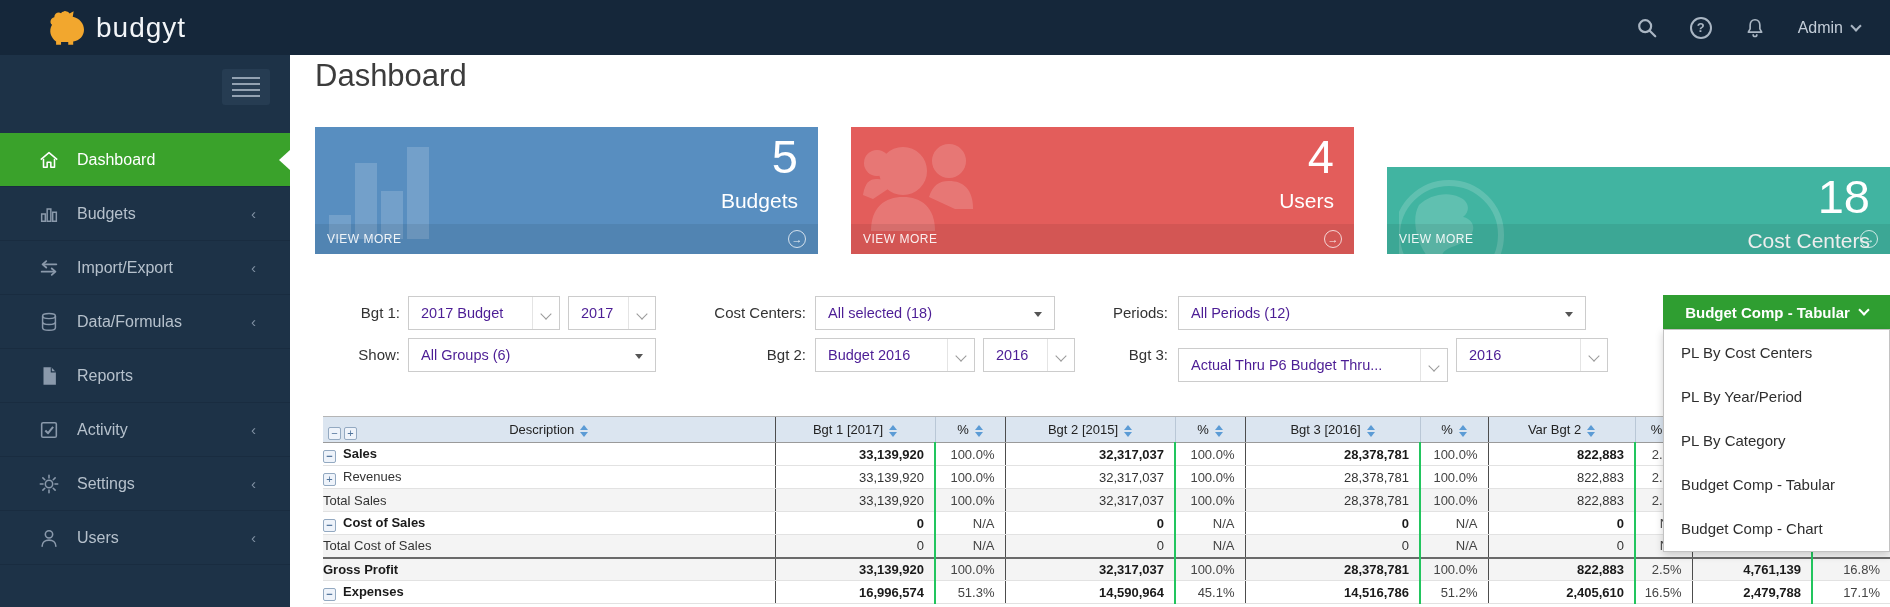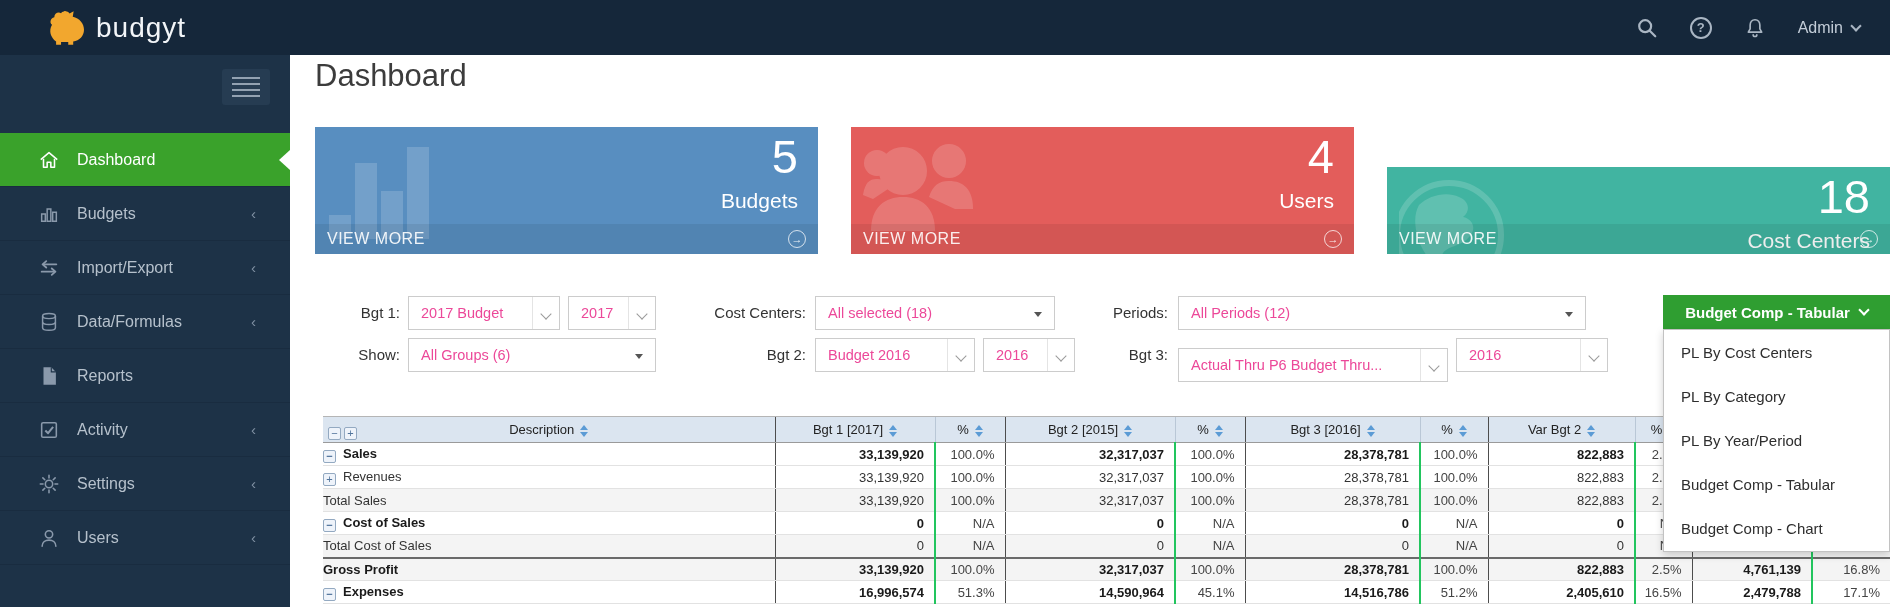--- a/index.html
+++ b/index.html
@@ -31,26 +31,26 @@
   
   .page-title { position:absolute; left:315px; top:58px; font-size:31px; font-weight:300; color:#3c3c3c; z-index:5; }
 
   
   .cards { position:absolute; left:315px; top:127px; width:1575px; height:127px; display:grid; grid-template-columns:1fr 1fr 1fr; grid-gap:33px; z-index:5; }
   .card { position:relative; color:#fff; overflow:hidden; cursor:pointer; }
   .card .big-num { position:absolute; right:20px; top:2px; font-size:47px; font-weight:300; }
   .card .card-label { position:absolute; right:20px; top:62px; font-size:21px; font-weight:300; }
   .card .watermark { position:absolute; left:12px; top:8px; opacity:0.16; }
   .card .view-bar { position:absolute; left:0; right:0; bottom:0; height:30px; background:rgba(0,0,0,0.07); display:flex; align-items:center; }
-  .card .view-more { margin-left:12px; font-size:16px; letter-spacing:0.5px; color:rgba(255,255,255,0.9); }
+  .card .view-more { margin-left:12px; font-size:12px; letter-spacing:0.5px; color:rgba(255,255,255,0.9); }
   .card .go { margin-left:auto; margin-right:12px; width:18px; height:18px; border:1px solid rgba(255,255,255,0.75); border-radius:50%; display:flex; align-items:center; justify-content:center; font-size:11px; color:rgba(255,255,255,0.9); }
 
   
   .flabel { position:absolute; height:34px; line-height:34px; font-size:15px; color:#333; text-align:right; z-index:5; }
-  .fsel { position:absolute; height:34px; background:#fff; border:1px solid #ccc; font-size:14.5px; color:#ec4899; line-height:32px; padding-left:12px; white-space:nowrap; overflow:hidden; cursor:pointer; z-index:5; }
+  .fsel { position:absolute; height:34px; background:#fff; border:1px solid #ccc; font-size:14.5px; color:#4c1d95; line-height:32px; padding-left:12px; white-space:nowrap; overflow:hidden; cursor:pointer; z-index:5; }
   .fsel .chev-native { position:absolute; right:0; top:0; bottom:0; width:27px; border-left:1px solid #e4e4e4; }
   .fsel .chev-native::after { content:""; position:absolute; left:9px; top:13px; width:7px; height:7px; border-right:1.5px solid #9a9a9a; border-bottom:1.5px solid #9a9a9a; transform:rotate(45deg); }
   .fsel .caret-solid { position:absolute; right:12px; top:15px; width:0; height:0; border-left:4.5px solid transparent; border-right:4.5px solid transparent; border-top:5.5px solid #555; }
 
   
   .view-btn { position:absolute; left:1663px; top:295px; width:227px; height:34px; background:#2f9e31; color:#fff; font-size:15px; font-weight:bold; display:flex; align-items:center; justify-content:center; gap:10px; cursor:pointer; z-index:55; }
   .view-btn .chev-w { width:8px; height:8px; border-right:2px solid #fff; border-bottom:2px solid #fff; transform:rotate(45deg); margin-top:-4px; }
   .view-menu { position:absolute; left:1663px; top:329px; width:227px; background:#fff; border:1px solid #c2c2c2; box-shadow:0 3px 8px rgba(0,0,0,0.18); z-index:55; }
   .view-menu .vm-item { height:44.2px; display:flex; align-items:center; padding-left:17px; font-size:15px; color:#2e2e2e; cursor:pointer; }
 
@@ -381,17 +381,17 @@
       </tbody>
     </table>
 </div>
 
 <div class="view-btn">
   <span>Budget Comp - Tabular</span>
   <i class="chev-w"></i>
 </div>
 <div class="view-menu" id="view-menu">
     <div class="vm-item">PL By Cost Centers</div>
+    <div class="vm-item">PL By Year/Period</div>
     <div class="vm-item">PL By Category</div>
-    <div class="vm-item">PL By Year/Period</div>
     <div class="vm-item">Budget Comp - Tabular</div>
     <div class="vm-item">Budget Comp - Chart</div>
   </div>
 
 </body></html>

